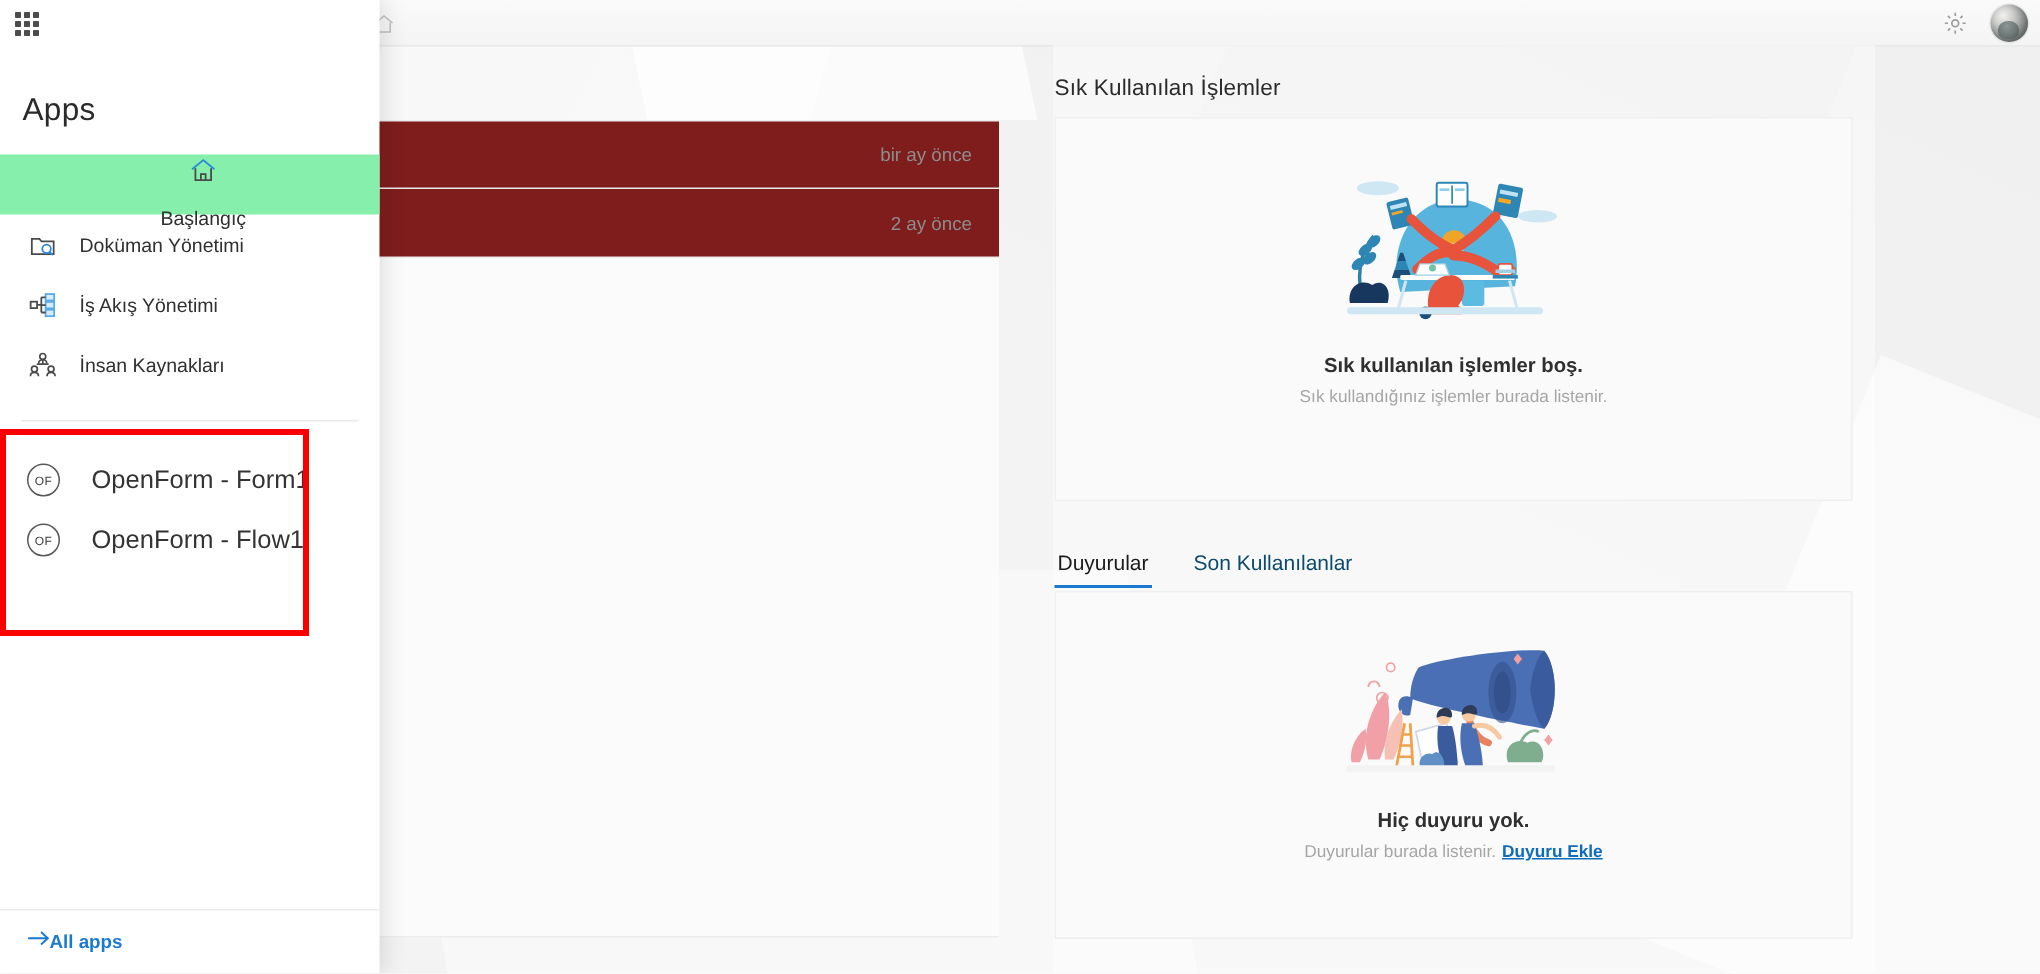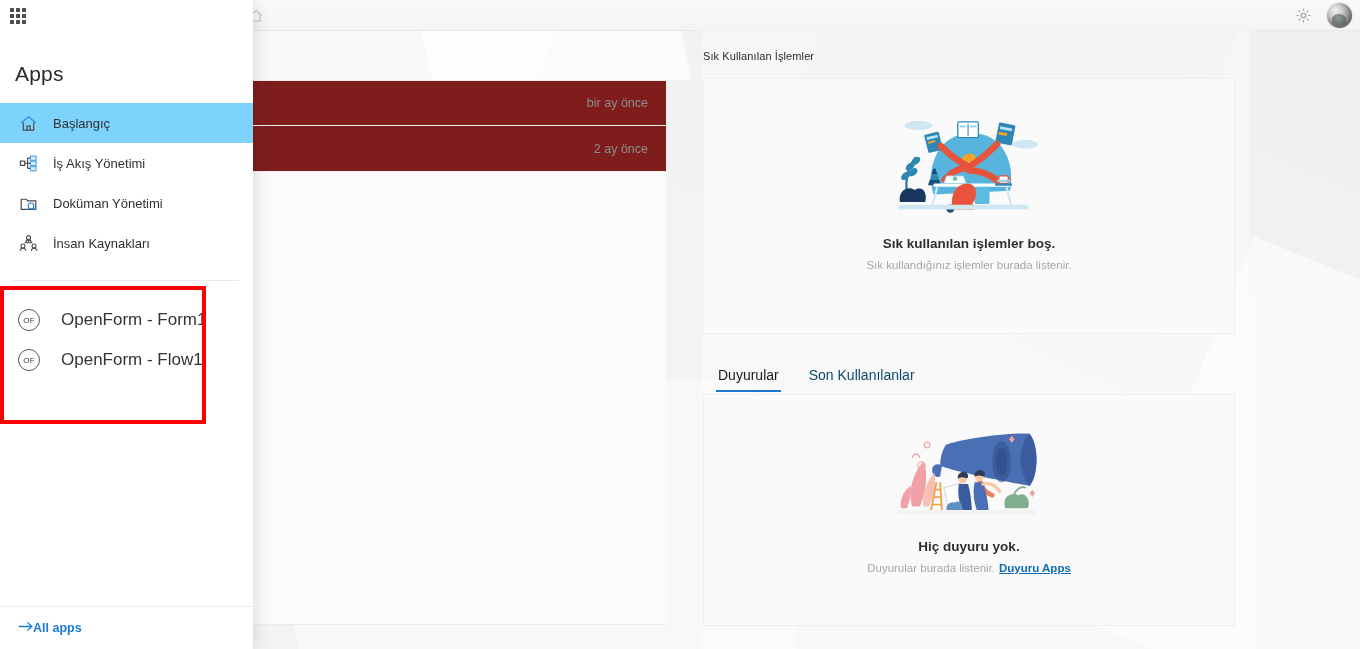--- a/index.html
+++ b/index.html
@@ -135,21 +135,21 @@
     bottom: 0;
   }
   #content-sheet {
     position: absolute;
     left: 12px; top: 0;
     width: 548px; height: 619px;
     background: rgba(255,255,255,0.42);
   }
   .section-title {
     position: absolute;
-    font-size: 11px;
+    font-size: 15px;
     color: #2b2b2b;
     letter-spacing: 0.1px;
   }
   #freq-title { left: 13px; top: 20px; }
 
   .card {
     position: absolute;
     background: #fafafa;
     border: 1px solid #efefef;
     box-sizing: border-box;
@@ -183,21 +183,21 @@
     font-size: 11.5px;
     font-weight: bold;
     color: #0f6cbd;
     text-decoration: underline;
     margin-left: 4px;
   }
 
   
   #tabs {
     position: absolute;
-    left: 26px; top: 335px;
+    left: 13px; top: 335px;
     display: flex;
     gap: 26px;
   }
   .tab {
     font-size: 14px;
     color: #0c4a6e;
     padding: 2px 2px 7px 2px;
     cursor: pointer;
   }
   .tab.active {
@@ -244,21 +244,21 @@
   }
   .nav-item {
     display: flex;
     align-items: center;
     height: 40px;
     padding-left: 18px;
     gap: 15px;
     cursor: pointer;
     box-sizing: border-box;
   }
-  .nav-item.selected { background: #7dd3fc; }
+  .nav-item.selected { background: #86efac; flex-direction: column; }
   .nav-icon {
     width: 20px; height: 20px;
     display: flex; align-items: center; justify-content: center;
     flex: 0 0 20px;
   }
   .nav-label {
     font-size: 13px;
     color: #303030;
   }
   #nav-divider {
@@ -482,21 +482,21 @@
         <path d="M132 86 C136 76 142 74 146 76" stroke="#7fae8e" stroke-width="2" fill="none"></path>
 
         <path d="M62 104 C58 96 64 90 70 92 C74 88 80 94 78 104 Z" fill="#5f8fc4"></path>
 
         <rect x="8" y="100" width="150" height="5" rx="2.5" fill="#f3f3f3"></rect>
       </svg>
     </div>
     <div class="empty-wrap" style="top: 144px;">
       <p class="empty-title">Hiç duyuru yok.</p>
       <p class="empty-sub">
-        <span>Duyurular burada listenir.</span><a class="empty-link" href="#">Duyuru Apps</a>
+        <span>Duyurular burada listenir.</span><a class="empty-link" href="#">Duyuru Ekle</a>
       </p>
     </div>
   </div>
 </div>
 
 <div id="flyout">
 
   <div id="flyout-waffle">
     <span></span>
       <span></span>
@@ -515,44 +515,44 @@
 
     <div class="nav-item selected">
       <span class="nav-icon">
         <svg width="19" height="19" viewBox="0 0 24 24" fill="none" stroke-width="1.5">
           <path d="M2.6 11.2L12 3.4l9.4 7.8" stroke="#2b88d8"></path>
           <path d="M5.4 10.4V20.4h13.2V10.4" stroke="#4a4a4a"></path>
           <path d="M10 20.4v-5.2h4v5.2" stroke="#4a4a4a"></path>
         </svg>
       </span>
       <span class="nav-label">Başlangıç</span>
+    </div>
+
+    <div class="nav-item">
+      <span class="nav-icon">
+        <svg width="19" height="19" viewBox="0 0 24 24" fill="none" stroke-width="1.5">
+          <path d="M2.8 6.6h6.4l1.8 2.2h10.2v10.6H2.8Z" stroke="#4a4a4a"></path>
+          <circle cx="15.2" cy="15" r="3.6" stroke="#2b88d8" fill="#ffffff"></circle>
+          <path d="M17.9 17.7l2.6 2.6" stroke="#2b88d8"></path>
+        </svg>
+      </span>
+      <span class="nav-label">Doküman Yönetimi</span>
     </div>
 
     <div class="nav-item">
       <span class="nav-icon">
         <svg width="19" height="19" viewBox="0 0 24 24" fill="none" stroke-width="1.5">
           <rect x="1.8" y="9" width="5.4" height="5.4" stroke="#4a4a4a"></rect>
           <rect x="14.4" y="2.6" width="7.2" height="5.4" stroke="#5aa9e6" fill="#d8ecfb"></rect>
           <rect x="14.4" y="9.2" width="7.2" height="5.4" stroke="#5aa9e6" fill="#d8ecfb"></rect>
           <rect x="14.4" y="15.8" width="7.2" height="5.4" stroke="#5aa9e6" fill="#d8ecfb"></rect>
           <path d="M7.2 11.7h3.6M10.8 5.3v12.8M10.8 5.3h3.6M10.8 11.9h3.6M10.8 18.1h3.6" stroke="#4a4a4a"></path>
         </svg>
       </span>
       <span class="nav-label">İş Akış Yönetimi</span>
-    </div>
-
-    <div class="nav-item">
-      <span class="nav-icon">
-        <svg width="19" height="19" viewBox="0 0 24 24" fill="none" stroke-width="1.5">
-          <path d="M2.8 6.6h6.4l1.8 2.2h10.2v10.6H2.8Z" stroke="#4a4a4a"></path>
-          <circle cx="15.2" cy="15" r="3.6" stroke="#2b88d8" fill="#ffffff"></circle>
-          <path d="M17.9 17.7l2.6 2.6" stroke="#2b88d8"></path>
-        </svg>
-      </span>
-      <span class="nav-label">Doküman Yönetimi</span>
     </div>
 
     <div class="nav-item">
       <span class="nav-icon">
         <svg width="19" height="19" viewBox="0 0 24 24" fill="none" stroke="#4a4a4a" stroke-width="1.4">
           <circle cx="12" cy="4.6" r="2.5"></circle>
           <path d="M8.6 10.6c0-2 1.6-3.2 3.4-3.2s3.4 1.2 3.4 3.2"></path>
           <circle cx="5" cy="15.2" r="2.5"></circle>
           <path d="M1.6 21.2c0-2 1.6-3.2 3.4-3.2s3.4 1.2 3.4 3.2"></path>
           <circle cx="19" cy="15.2" r="2.5"></circle>

